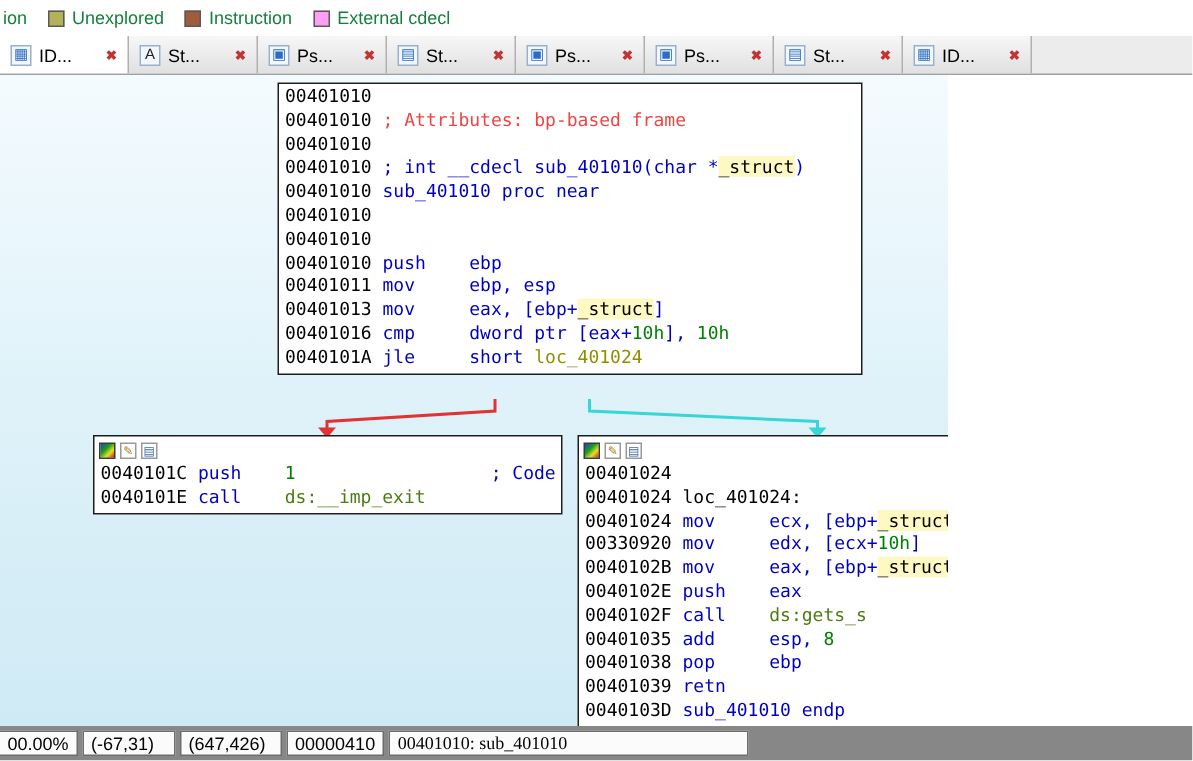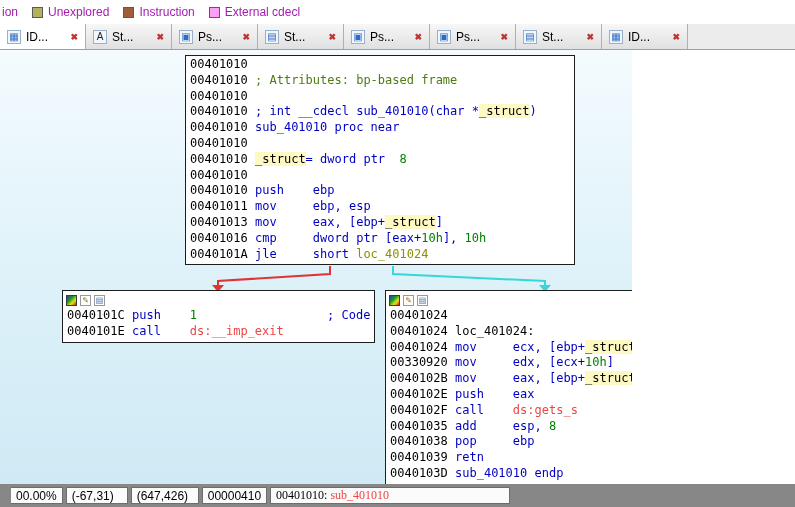--- a/index.html
+++ b/index.html
@@ -6,21 +6,21 @@
   body{
     width:795px;height:507px;overflow:hidden;position:relative;
     background:#ffffff;font-family:"Liberation Sans",sans-serif;
     -webkit-font-smoothing:antialiased;
   }
 
   
   .legend-bar{
     height:24px;display:flex;align-items:center;gap:14px;
     padding:0 4px;background:#ffffff;box-sizing:border-box;
-    font-size:12px;color:#a21caf;white-space:nowrap;
+    font-size:12px;color:#15803d;white-space:nowrap;
   }
   .legend-trunc{margin-left:-2px}
   .leg-item{display:flex;align-items:center;gap:5px}
   .leg-swatch{width:11px;height:11px;border:1px solid #5a5a5a;display:inline-block;box-sizing:border-box}
 
   
   .tab-bar{
     height:26px;display:flex;align-items:stretch;background:#ececec;
     border-bottom:1px solid #a0a0a0;box-sizing:border-box;overflow:hidden;
   }
@@ -59,44 +59,44 @@
     font-size:8px;line-height:9px;text-align:center;flex:none;
   }
   .icon-edit{color:#a07818}
   .icon-frame{color:#3a6aa8}
   .cl{
     white-space:pre;font-family:"DejaVu Sans Mono","Liberation Mono",monospace;
     font-size:12px;line-height:15.8px;height:15.8px;padding:0 4px;
   }
   .tk-a{color:#000000}
   .tk-c{color:#0000c0}
-  .tk-g{color:#4d7c0f}
+  .tk-g{color:#ef4444}
   .tk-n{color:#008000}
   .tk-h{background:#fef9c3;color:#000000}
-  .tk-x{color:#ef4444}
+  .tk-x{color:#4d7c0f}
   .tk-l{color:#8f8f00}
   .tk-b{color:#000000}
 
   
   .status-bar{
     position:absolute;left:0;bottom:0;width:795px;height:23px;
     background:#878787;display:flex;align-items:center;gap:3px;
-    box-sizing:border-box;padding-left:11px;
+    box-sizing:border-box;padding-left:0;
   }
   .status-cell{
     height:17px;background:#fbfbfb;border:1px solid #6d6d6d;
     display:flex;align-items:center;padding:0 5px;font-size:12px;color:#000;
     box-sizing:border-box;white-space:pre;
   }
   .status-cell:nth-child(1){min-width:44px;border-left:none}
   .status-cell:nth-child(2){min-width:62px}
   .status-cell:nth-child(3){min-width:68px}
   .status-cell:nth-child(4){min-width:64px}
   .status-cell:nth-child(5){min-width:240px;font-family:Liberation Serif, serif}
-  .sc-teal{color:#ef4444}
+  .sc-teal{color:#000000}
 </style>
 </head>
 <body>
 
 <div class="legend-bar">
   <span class="legend-trunc">ion</span>
   <span style="display:flex;gap:14px">
       <span class="leg-item">
         <span class="leg-swatch" style="background: rgb(178, 178, 90);"></span>
         <span>Unexplored</span>
@@ -162,21 +162,20 @@
     <polyline points="393,216 393,224 545,231 545,236" fill="none" stroke-width="2" stroke="#38d6d6"></polyline>
     <polygon points="539,235 551,235 545,242" fill="#38d6d6"></polygon>
   </svg>
 <div class="node" style="left: 185px; top: 5px; width: 390px;">
       <div class="cl"><span class="tk-a">00401010</span></div>
       <div class="cl"><span class="tk-a">00401010</span><span class="tk-g"> ; Attributes: bp-based frame</span></div>
       <div class="cl"><span class="tk-a">00401010</span></div>
       <div class="cl"><span class="tk-a">00401010</span><span class="tk-c"> ; int __cdecl sub_401010(char *</span><span class="tk-h">_struct</span><span class="tk-c">)</span></div>
       <div class="cl"><span class="tk-a">00401010</span><span class="tk-c"> sub_401010 proc near</span></div>
       <div class="cl"><span class="tk-a">00401010</span></div>
-      <div class="cl"><span class="tk-a">00401010</span><span class="tk-c"> </span><span class="tk-h">_struct</span><span class="tk-c">= dword ptr  </span><span class="tk-n">8</span></div>
       <div class="cl"><span class="tk-a">00401010</span></div>
       <div class="cl"><span class="tk-a">00401010</span><span class="tk-c"> push    ebp</span></div>
       <div class="cl"><span class="tk-a">00401011</span><span class="tk-c"> mov     ebp, esp</span></div>
       <div class="cl"><span class="tk-a">00401013</span><span class="tk-c"> mov     eax, [ebp+</span><span class="tk-h">_struct</span><span class="tk-c">]</span></div>
       <div class="cl"><span class="tk-a">00401016</span><span class="tk-c"> cmp     dword ptr [eax+</span><span class="tk-n">10h</span><span class="tk-c">], </span><span class="tk-n">10h</span></div>
       <div class="cl"><span class="tk-a">0040101A</span><span class="tk-c"> jle     short </span><span class="tk-l">loc_401024</span></div>
     </div>
     <div class="node" style="left: 62px; top: 240px; width: 313px;">
       <div class="node-header">
         <span class="icon-colors"></span>

